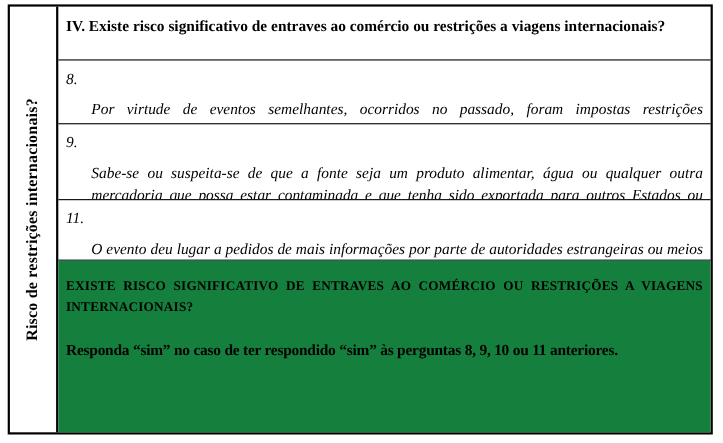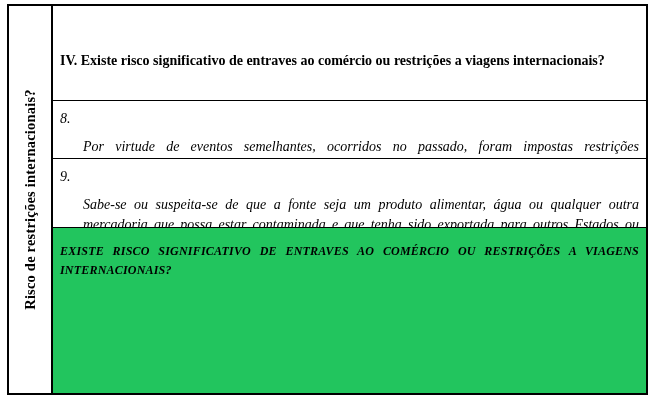--- a/index.html
+++ b/index.html
@@ -43,31 +43,30 @@
     flex: 1;
     display: flex;
     flex-direction: column;
     min-width: 0;
   }
   .row {
     border-bottom: 1px solid #000000;
     padding: 8px 7px 0 7px;
     overflow: hidden;
   }
-  .row-header { height: 59px; margin-top: 36px; }
+  .row-header { height: 49px; }
   .row-q8  { height: 58px; }
   .row-q9  { height: 69px; }
   .row-q10 { height: 50px; }
   .row-q11 { height: 55px; }
   .row-summary {
     flex: 1;
     border-bottom: none;
-    background: #22c55e;
+    background: #15803d;
     padding-top: 14px;
-    font-style: italic;
   }
   .header-text {
     font-weight: bold;
     font-size: 14px;
     line-height: 21px;
     text-align: justify;
   }
   .q-row-inner {
     display: flex;
     font-style: italic;
@@ -124,20 +123,27 @@
       </div>
 
       <div class="row row-q9">
         <div class="q-row-inner">
           <span class="q-num">9.</span>
           <span class="q-text">Sabe-se ou suspeita-se de que a fonte seja um produto alimentar, água ou qualquer outra mercadoria que possa estar contaminada e que tenha sido exportada para outros Estados ou importada de outros Estados?</span>
         </div>
       </div>
 
 
+      <div class="row row-q11">
+        <div class="q-row-inner">
+          <span class="q-num">11.</span>
+          <span class="q-text">O evento deu lugar a pedidos de mais informações por parte de autoridades estrangeiras ou meios de comunicação internacionais?</span>
+        </div>
+      </div>
 
       <div class="row row-summary">
         <div class="summary-question">EXISTE RISCO SIGNIFICATIVO DE ENTRAVES AO COMÉRCIO OU RESTRIÇÕES A VIAGENS INTERNACIONAIS?</div>
+        <div class="summary-instruction">Responda “sim” no caso de ter respondido “sim” às perguntas 8, 9, 10 ou 11 anteriores.</div>
       </div>
 
     </div>
   </div>
 </div>
 
 </body></html>

